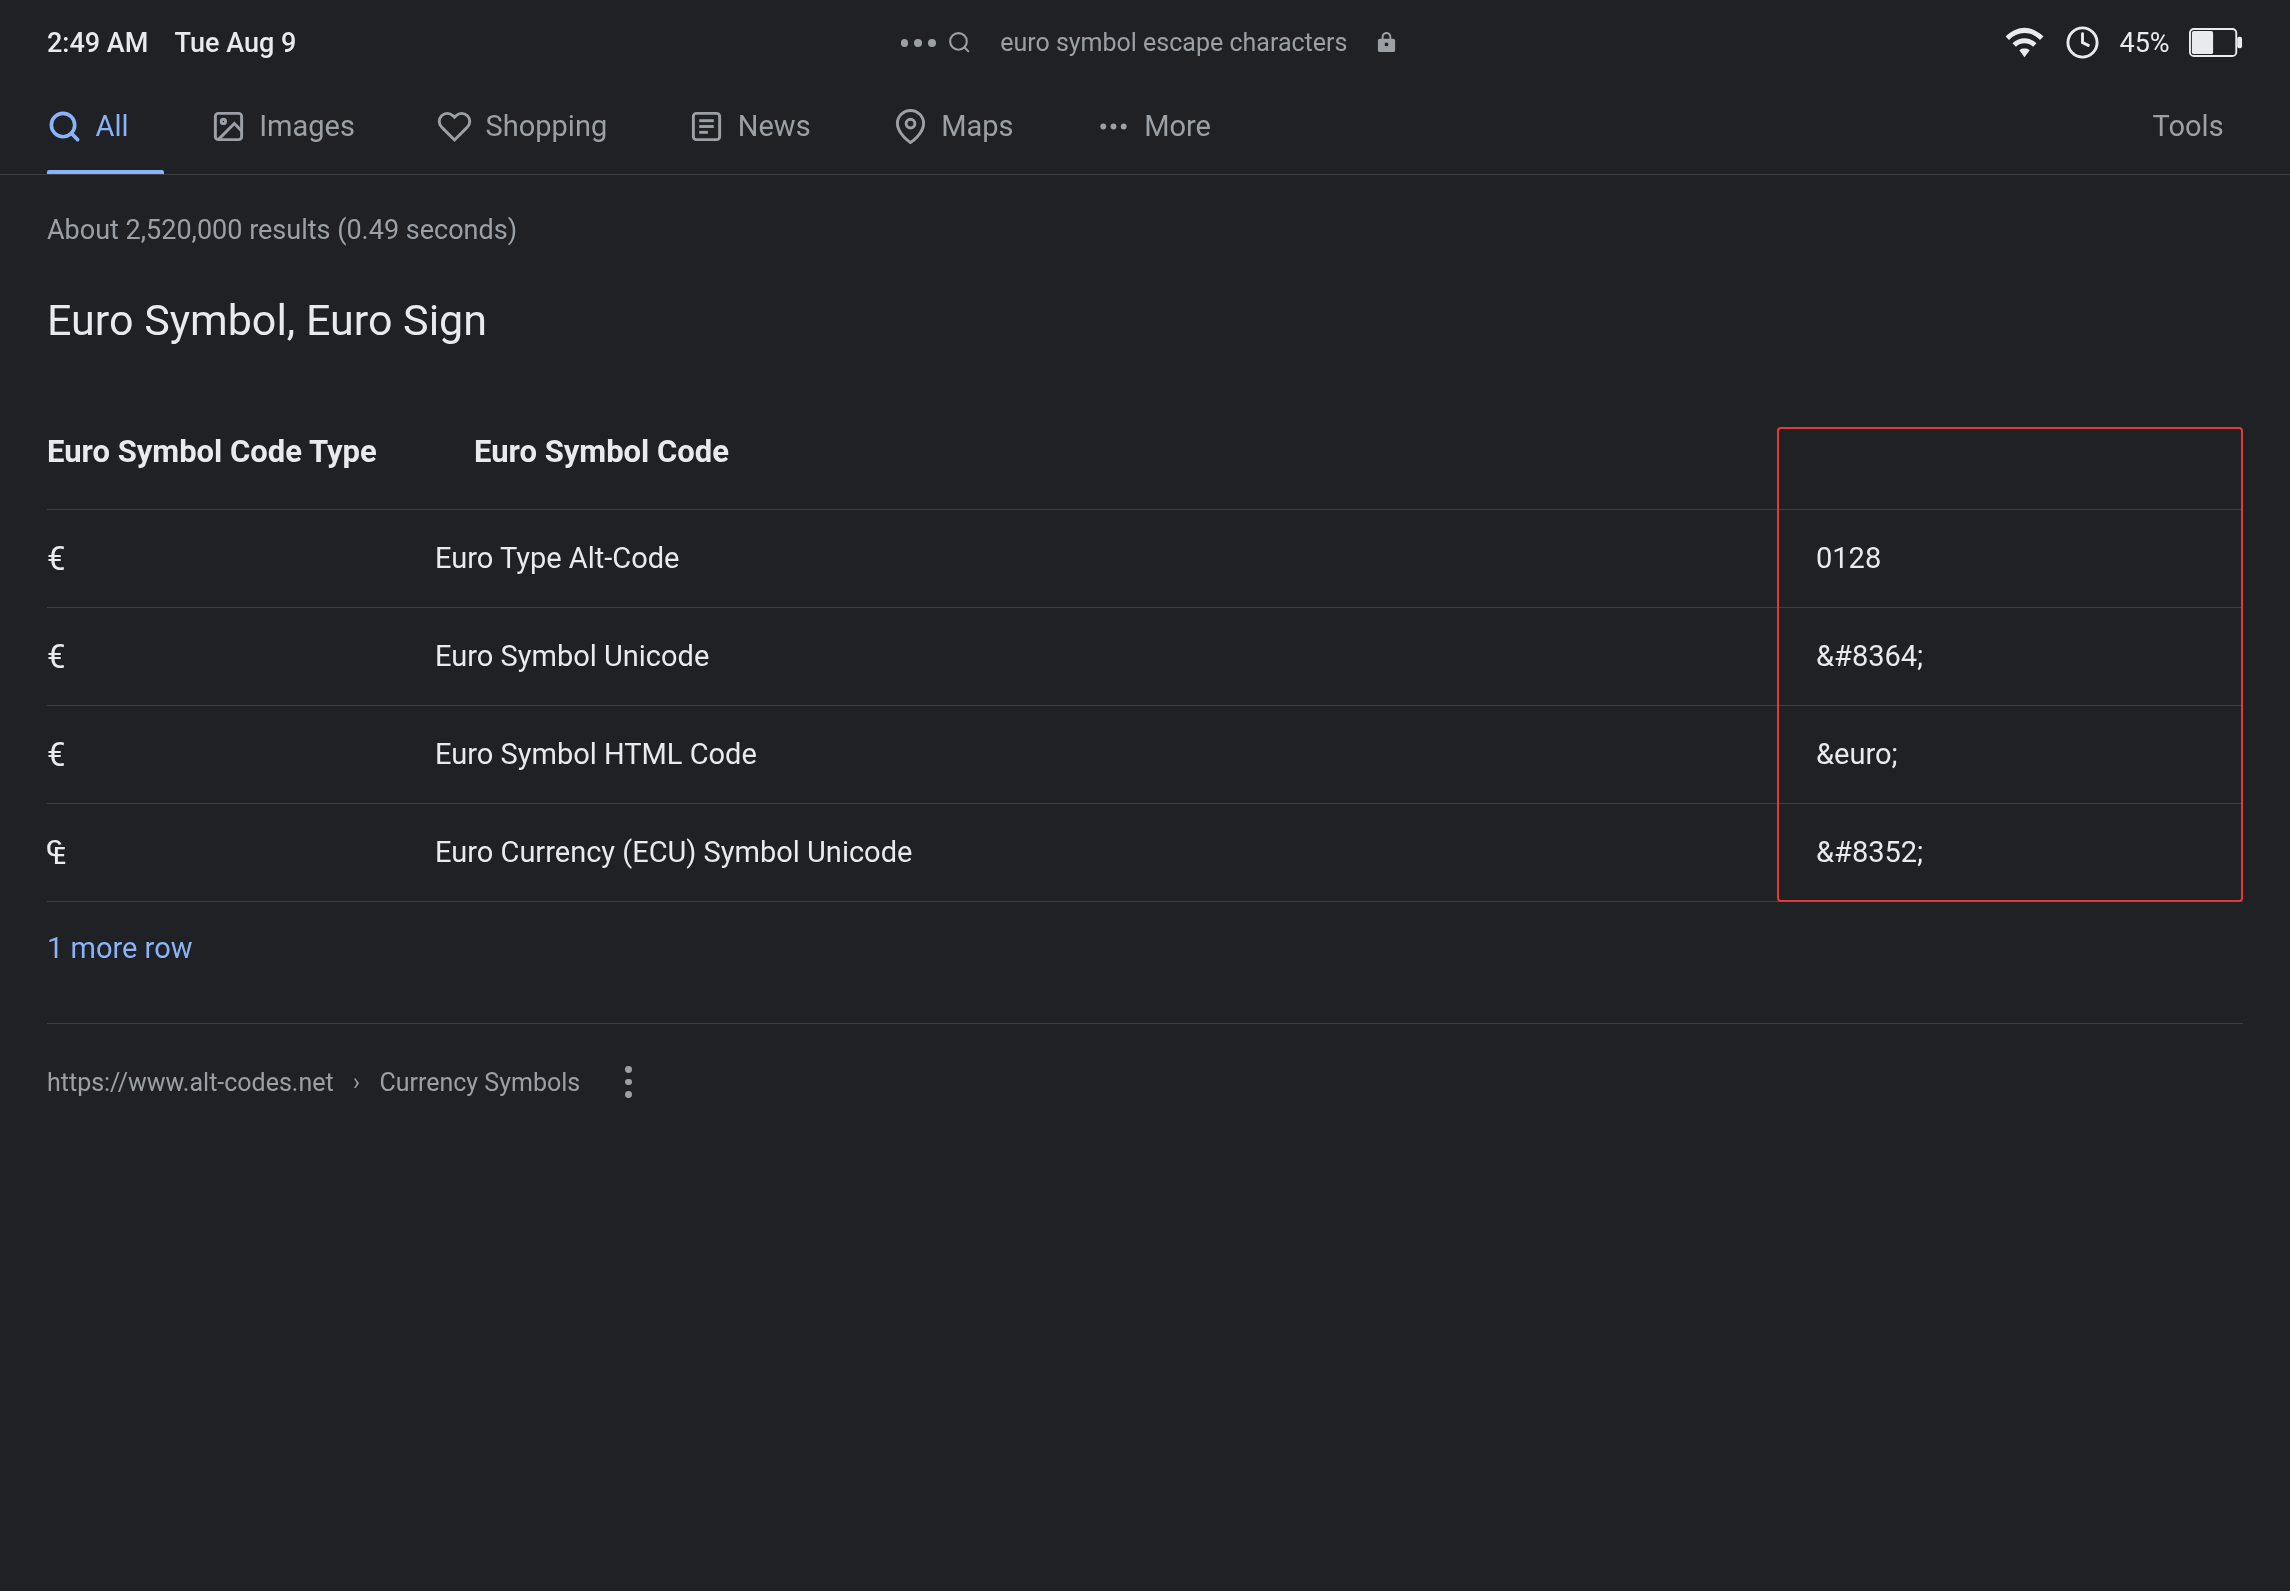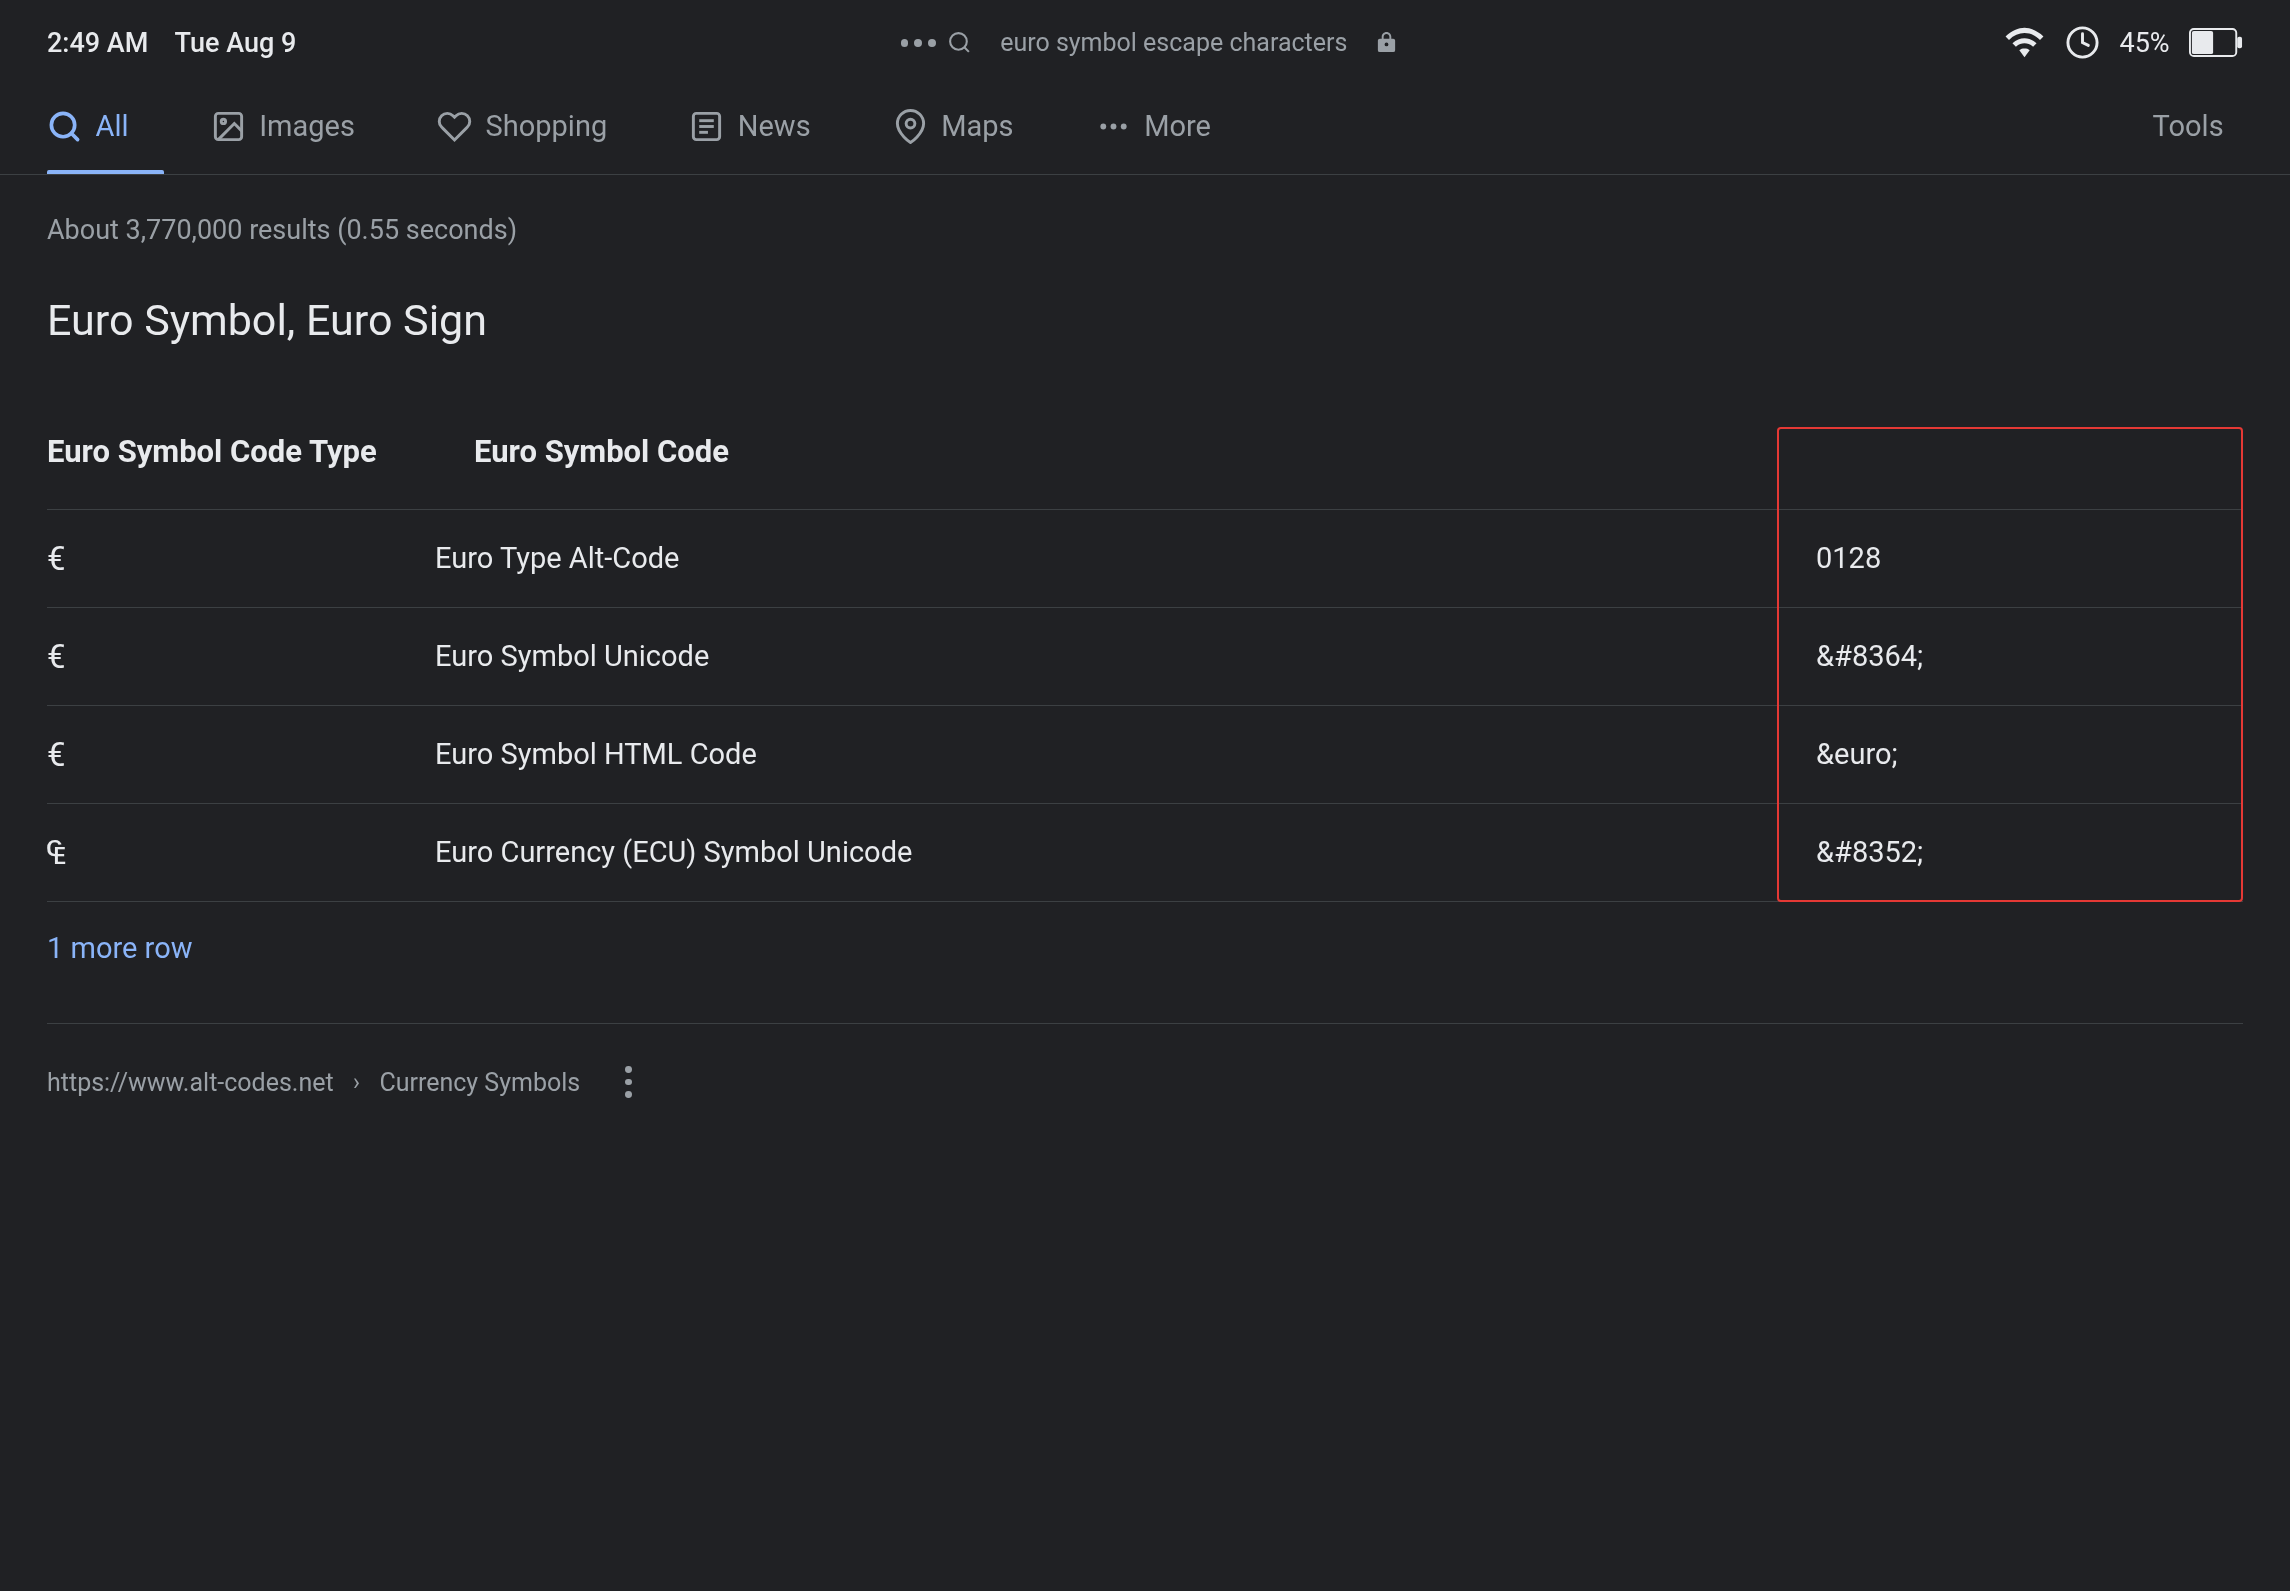--- a/index.html
+++ b/index.html
@@ -364,21 +364,21 @@
     </svg>
     <span>More</span>
   </div>
 
   <div class="tools-tab">
     <span>Tools</span>
   </div>
 </div>
 
 <div class="main-content">
-  <div class="results-count">About 3,770,000 results (0.55 seconds)</div>
+  <div class="results-count">About 2,520,000 results (0.49 seconds)</div>
 
   <div class="featured-title">Euro Symbol, Euro Sign</div>
 
   <div class="table-wrapper">
 
     <div class="table-header">
       <div class="col-header">Euro Symbol Code Type</div>
       <div class="col-header">Euro Symbol Code</div>
     </div>
 

